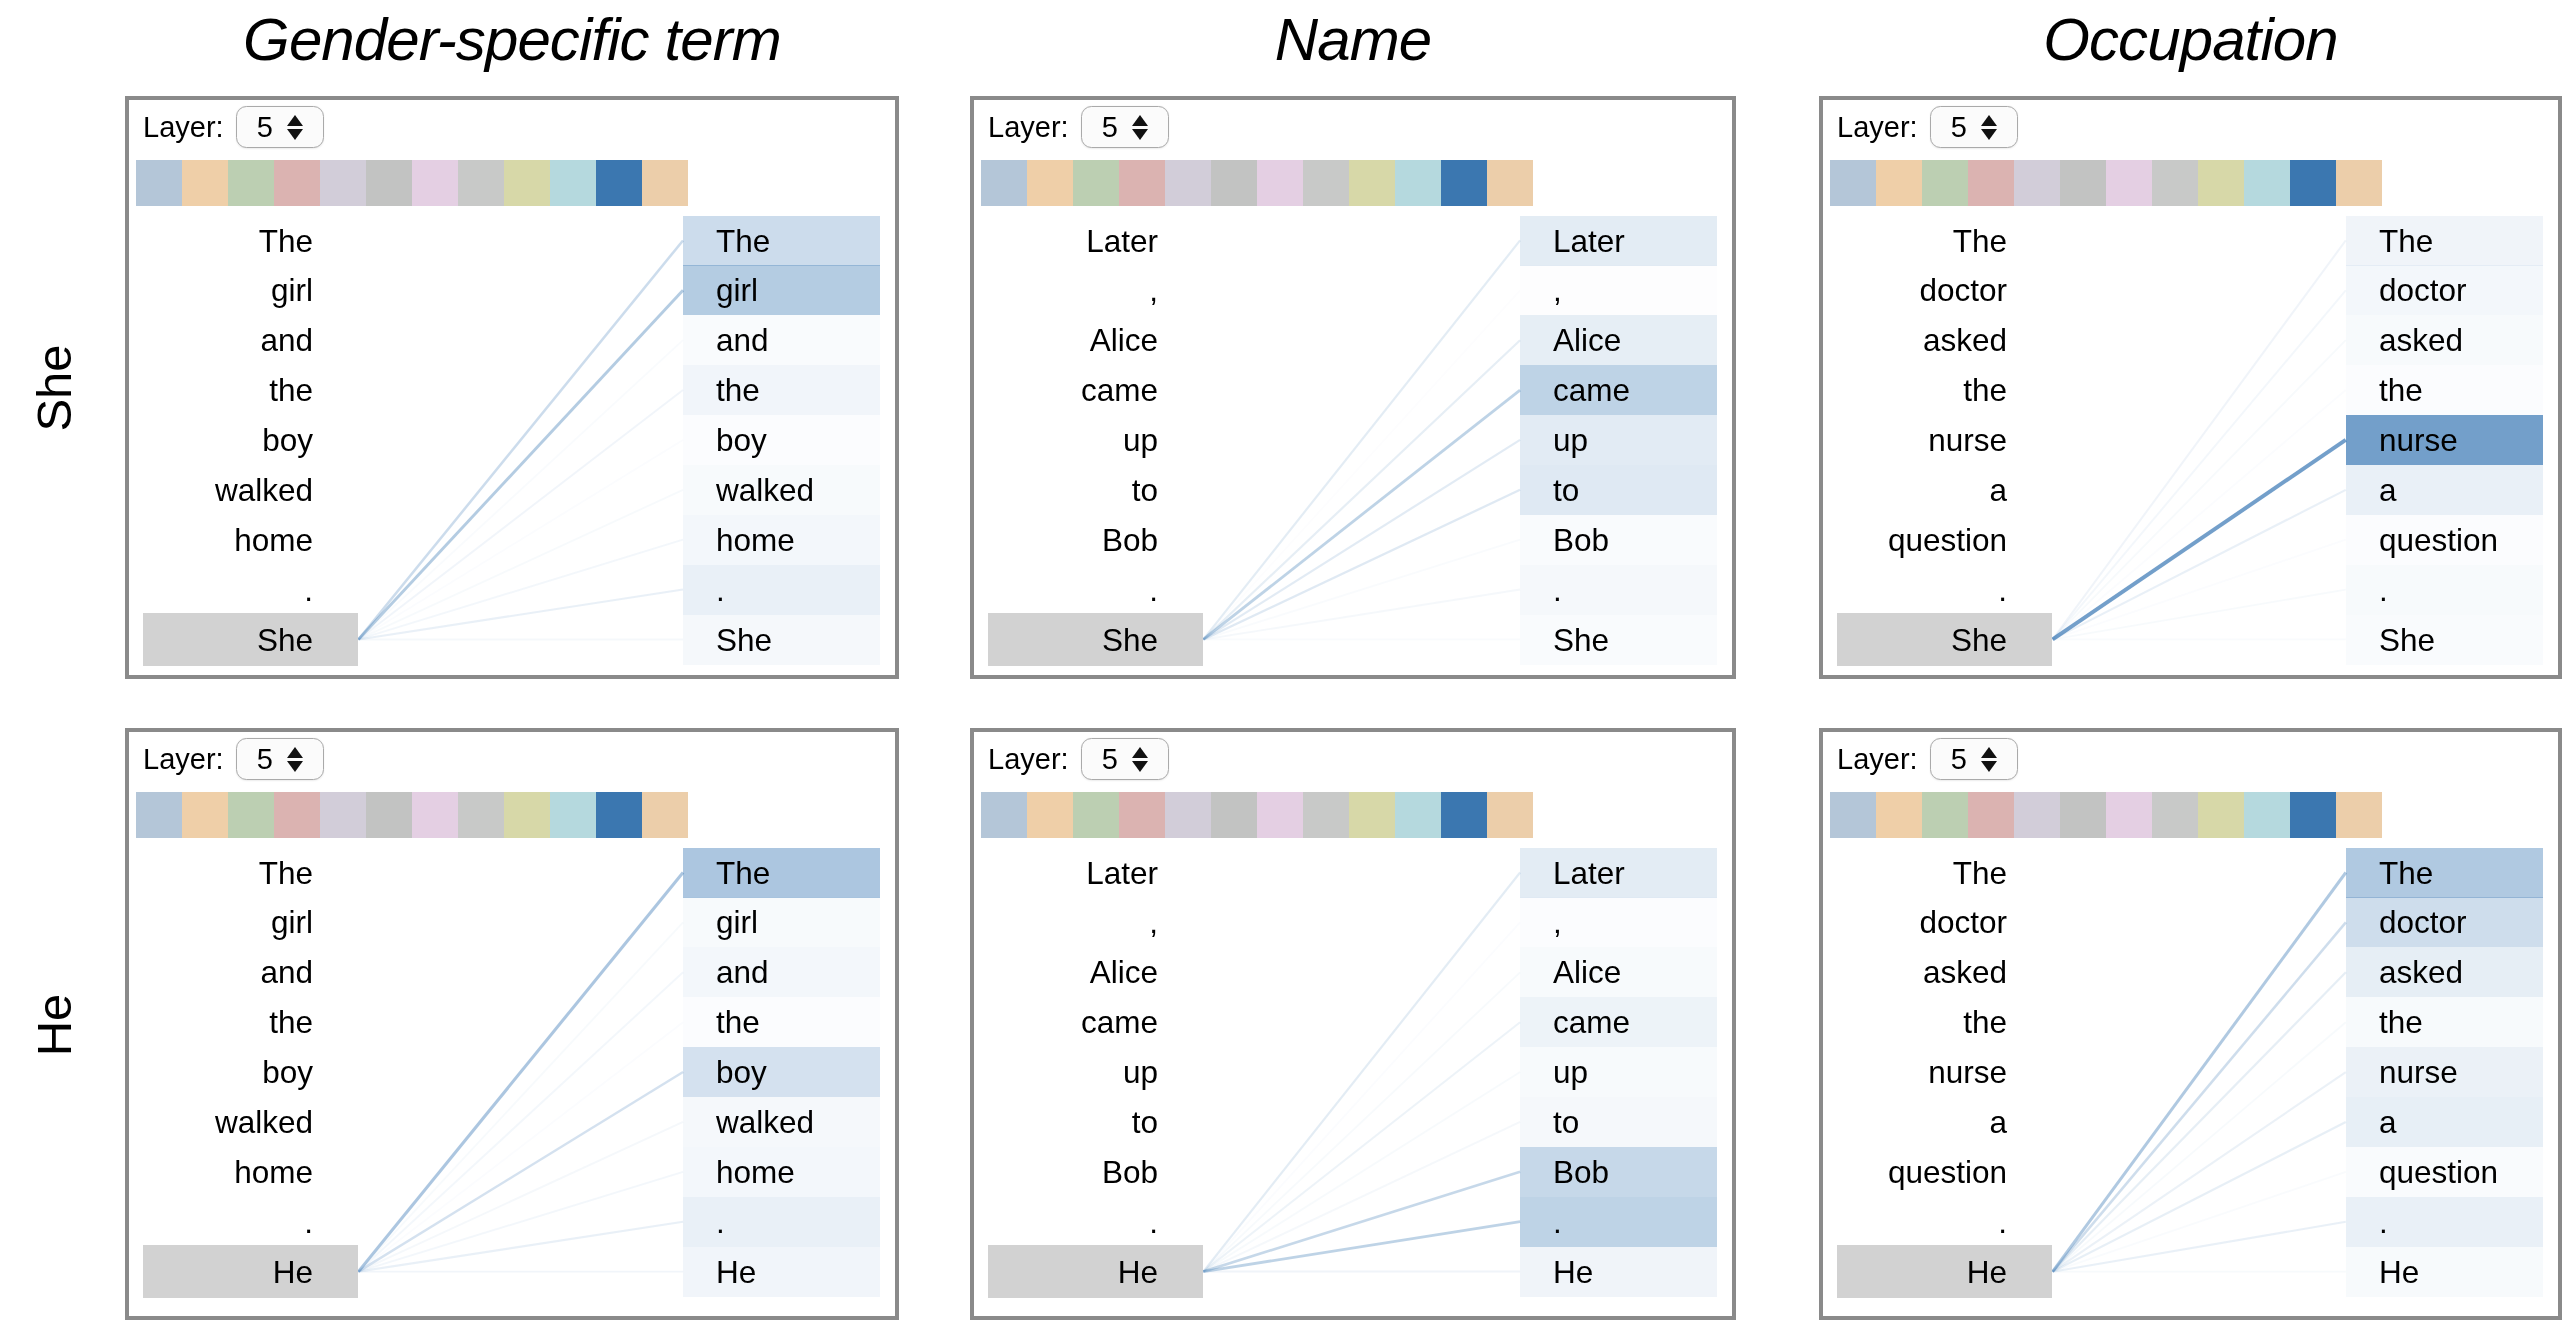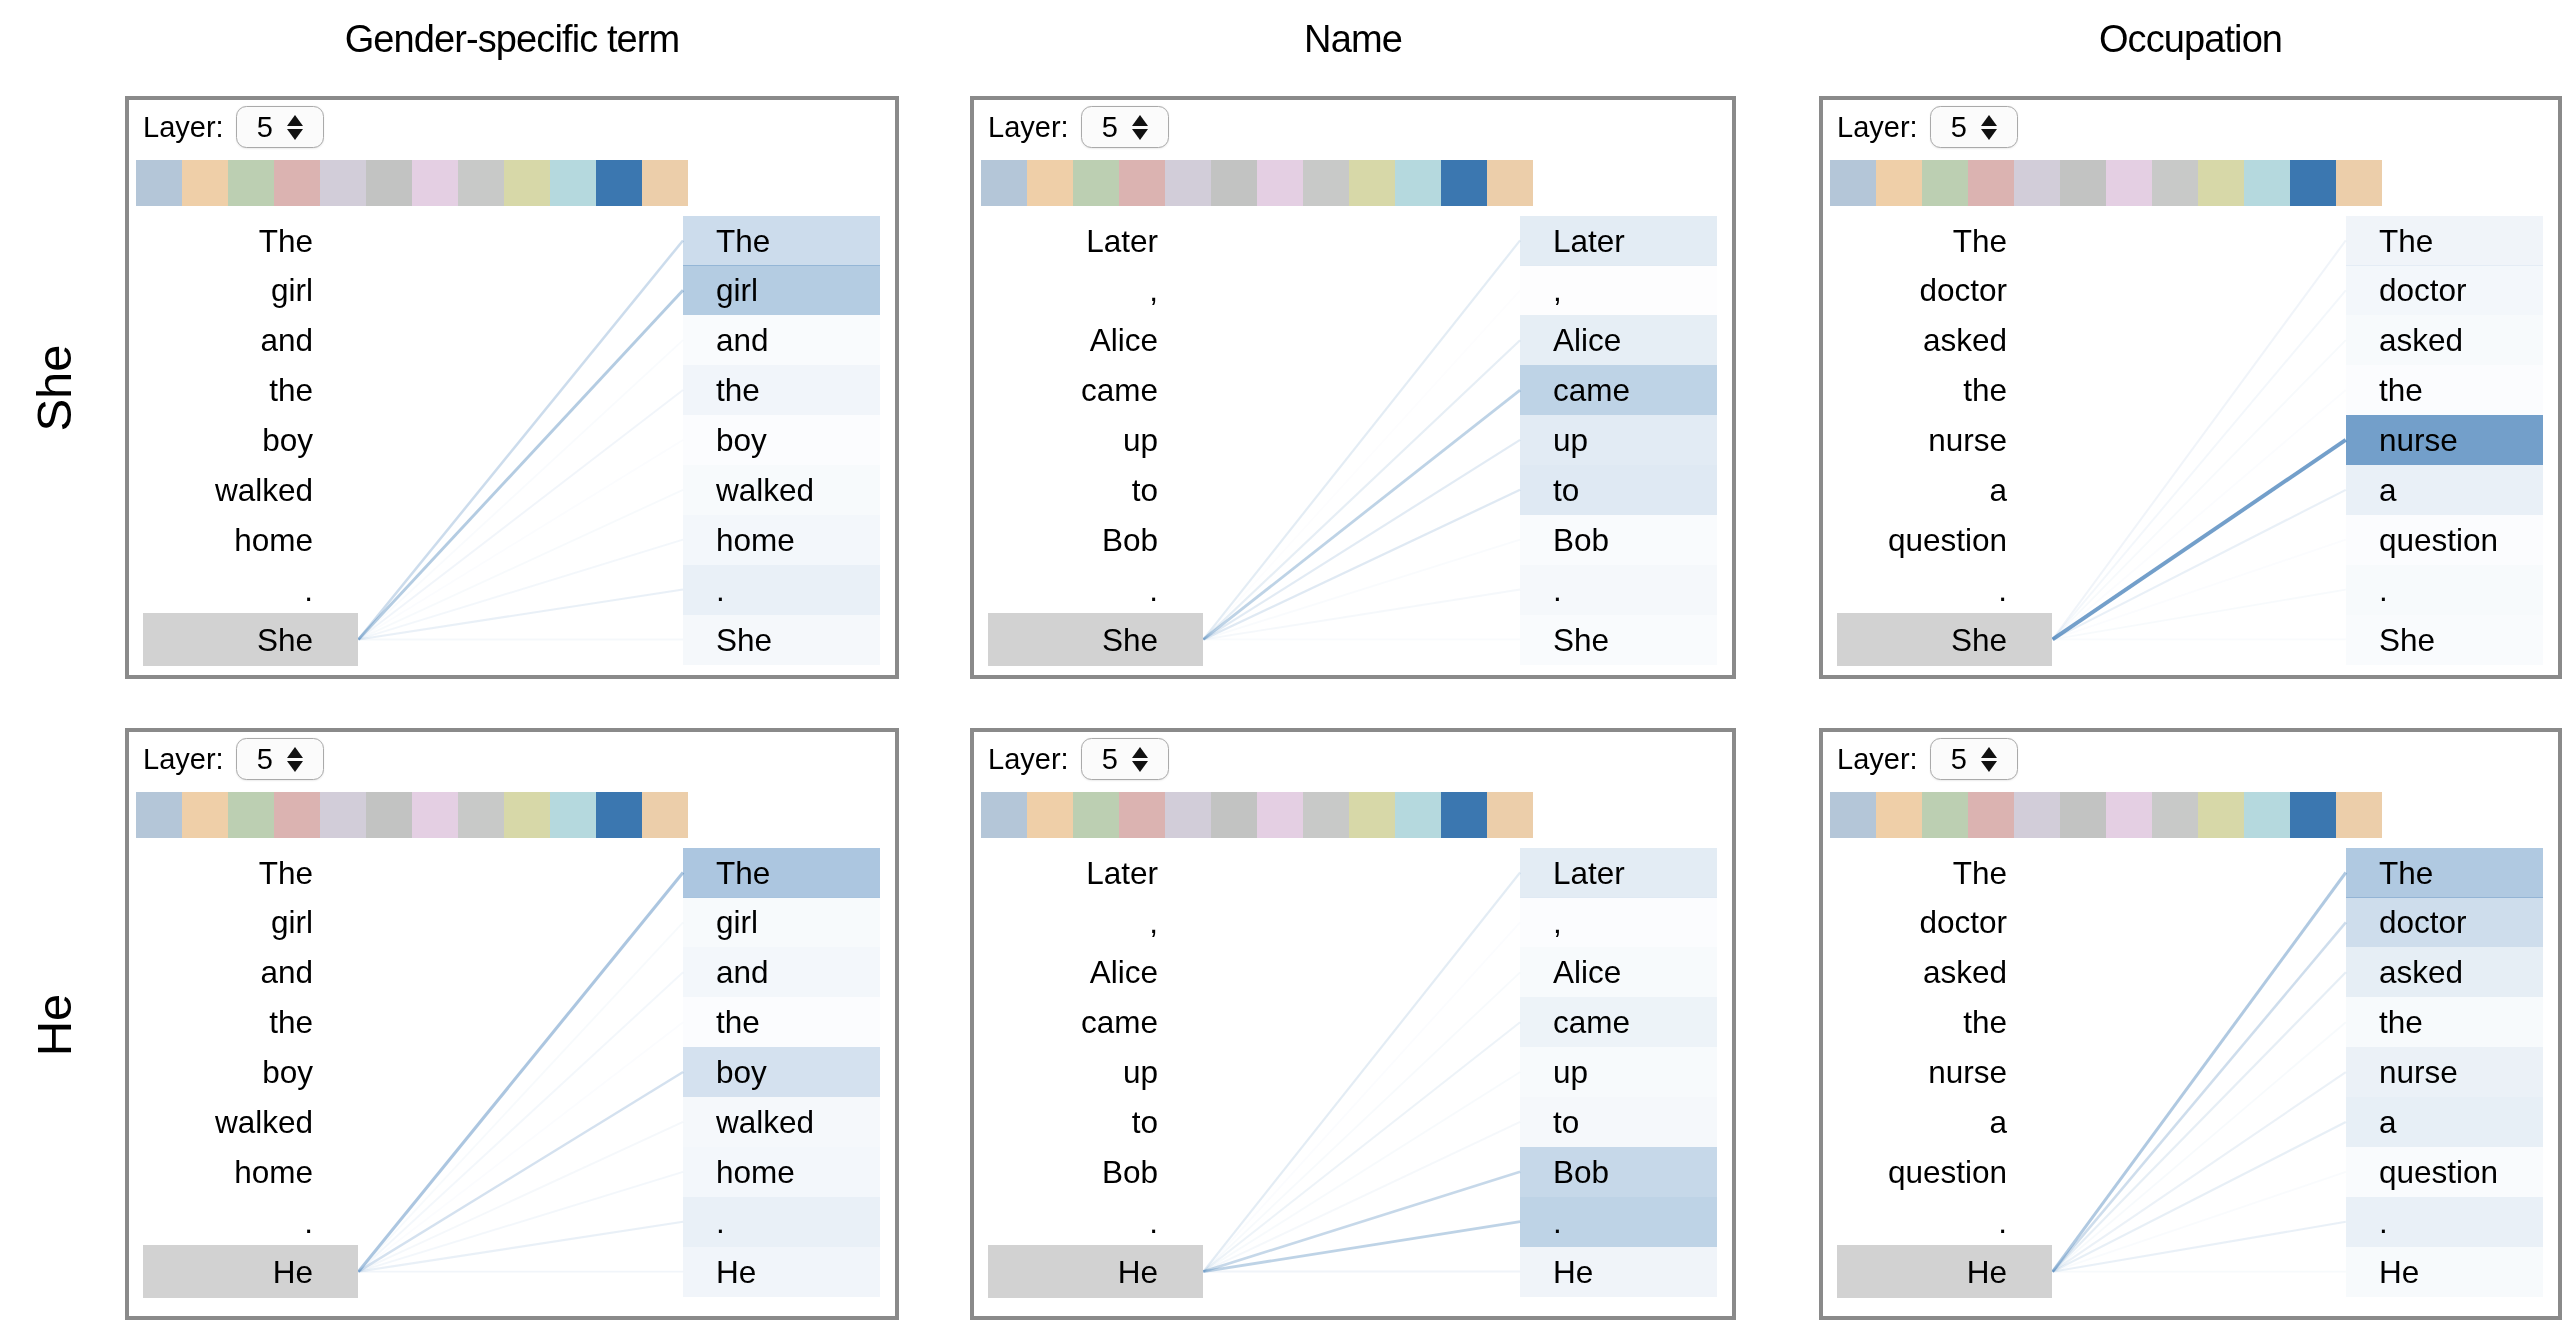--- a/index.html
+++ b/index.html
@@ -1,20 +1,20 @@
 <!DOCTYPE html>
 <html style="font-size:14px"><head>
 <meta charset="utf-8">
 <style>
   html,body{margin:0;padding:0;background:#ffffff;}
   .canvas{position:relative;width:2576px;height:1331px;background:#ffffff;overflow:hidden;
           font-family:"Liberation Sans", sans-serif;color:#000;}
 
   .col-header{position:absolute;top:1.8px;height:75px;line-height:75px;text-align:center;
-              font-size:38px;font-weight:500;letter-spacing:-0.9px;}
+              font-size:60px;font-weight:500;letter-spacing:-0.9px;font-style:italic;}
   .row-header{position:absolute;width:140px;height:88px;display:flex;align-items:center;justify-content:center;
               font-size:49px;font-weight:500;transform:rotate(-90deg);transform-origin:center center;}
 
   .panel{position:absolute;background:#ffffff;border:4.4px solid #8a8a8a;box-sizing:border-box;}
 
   .layer-row{position:absolute;left:14px;top:5.3px;height:44px;display:flex;align-items:center;}
   .layer-label{font-size:29px;margin-right:12.3px;}
   .layer-select{width:88px;height:42px;border:1.8px solid #aaa;border-radius:10.5px;background:#fbfbfb;
                 box-sizing:border-box;display:flex;align-items:center;justify-content:center;
                 box-shadow:0 0.9px 1.8px rgba(0,0,0,0.08);cursor:default;}

